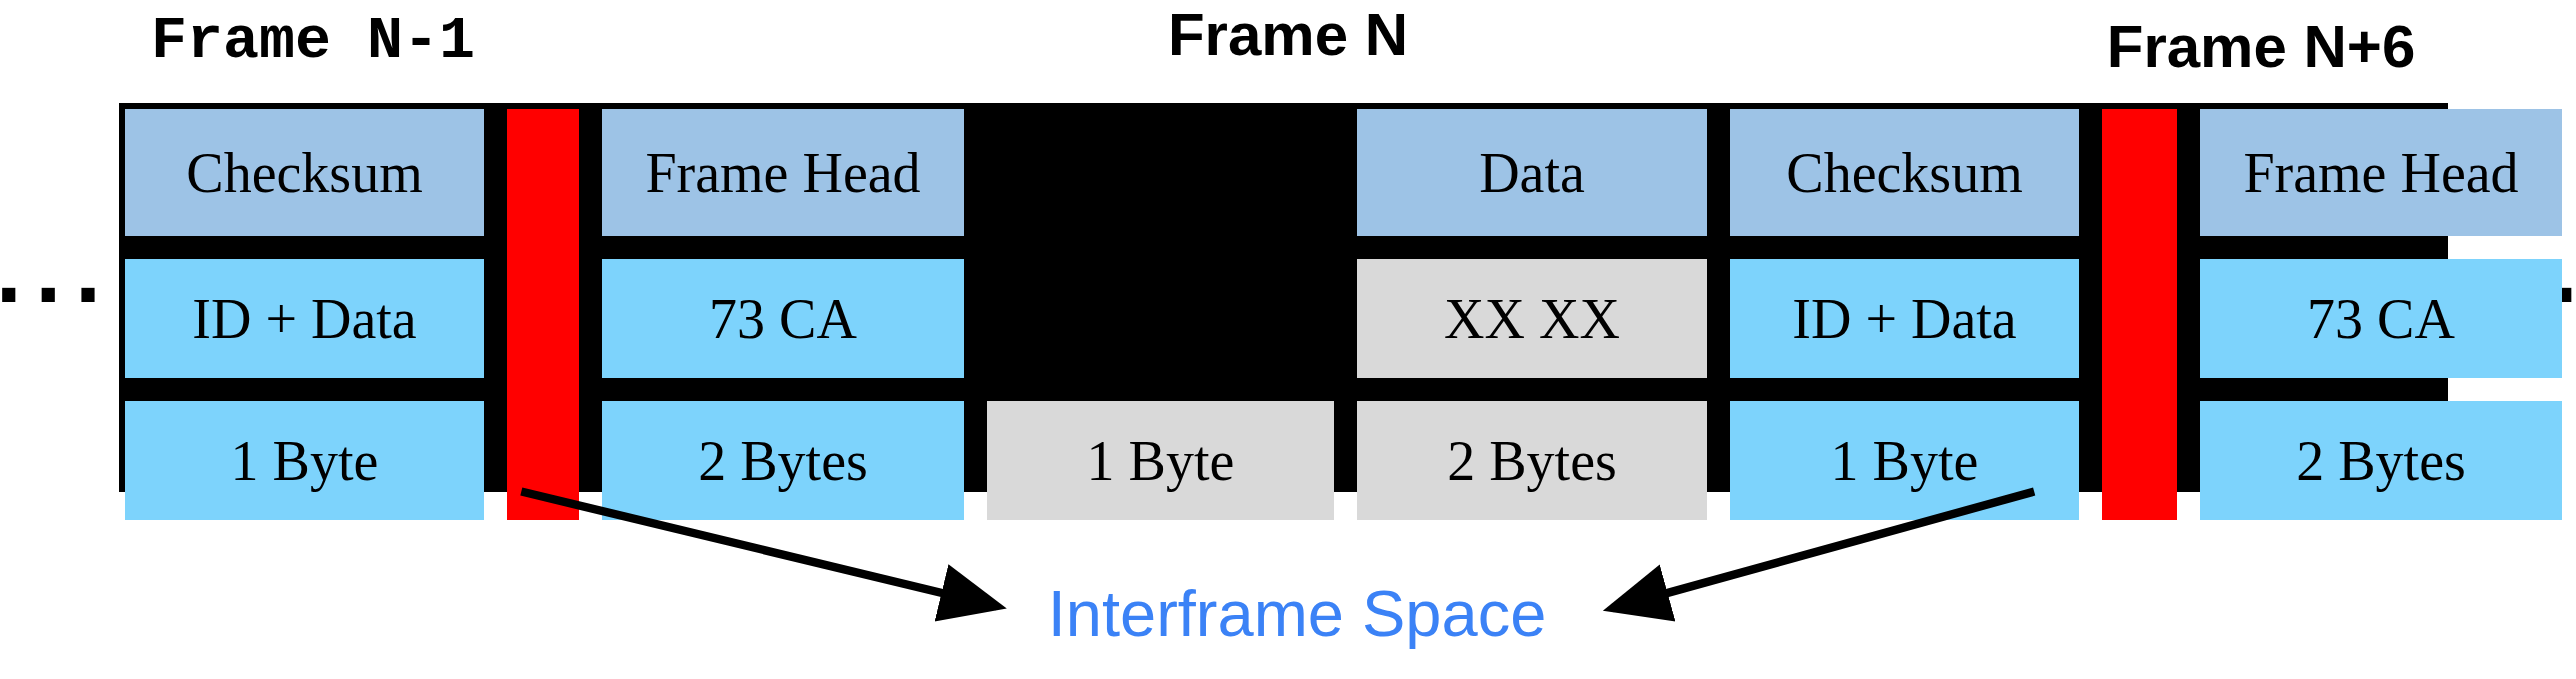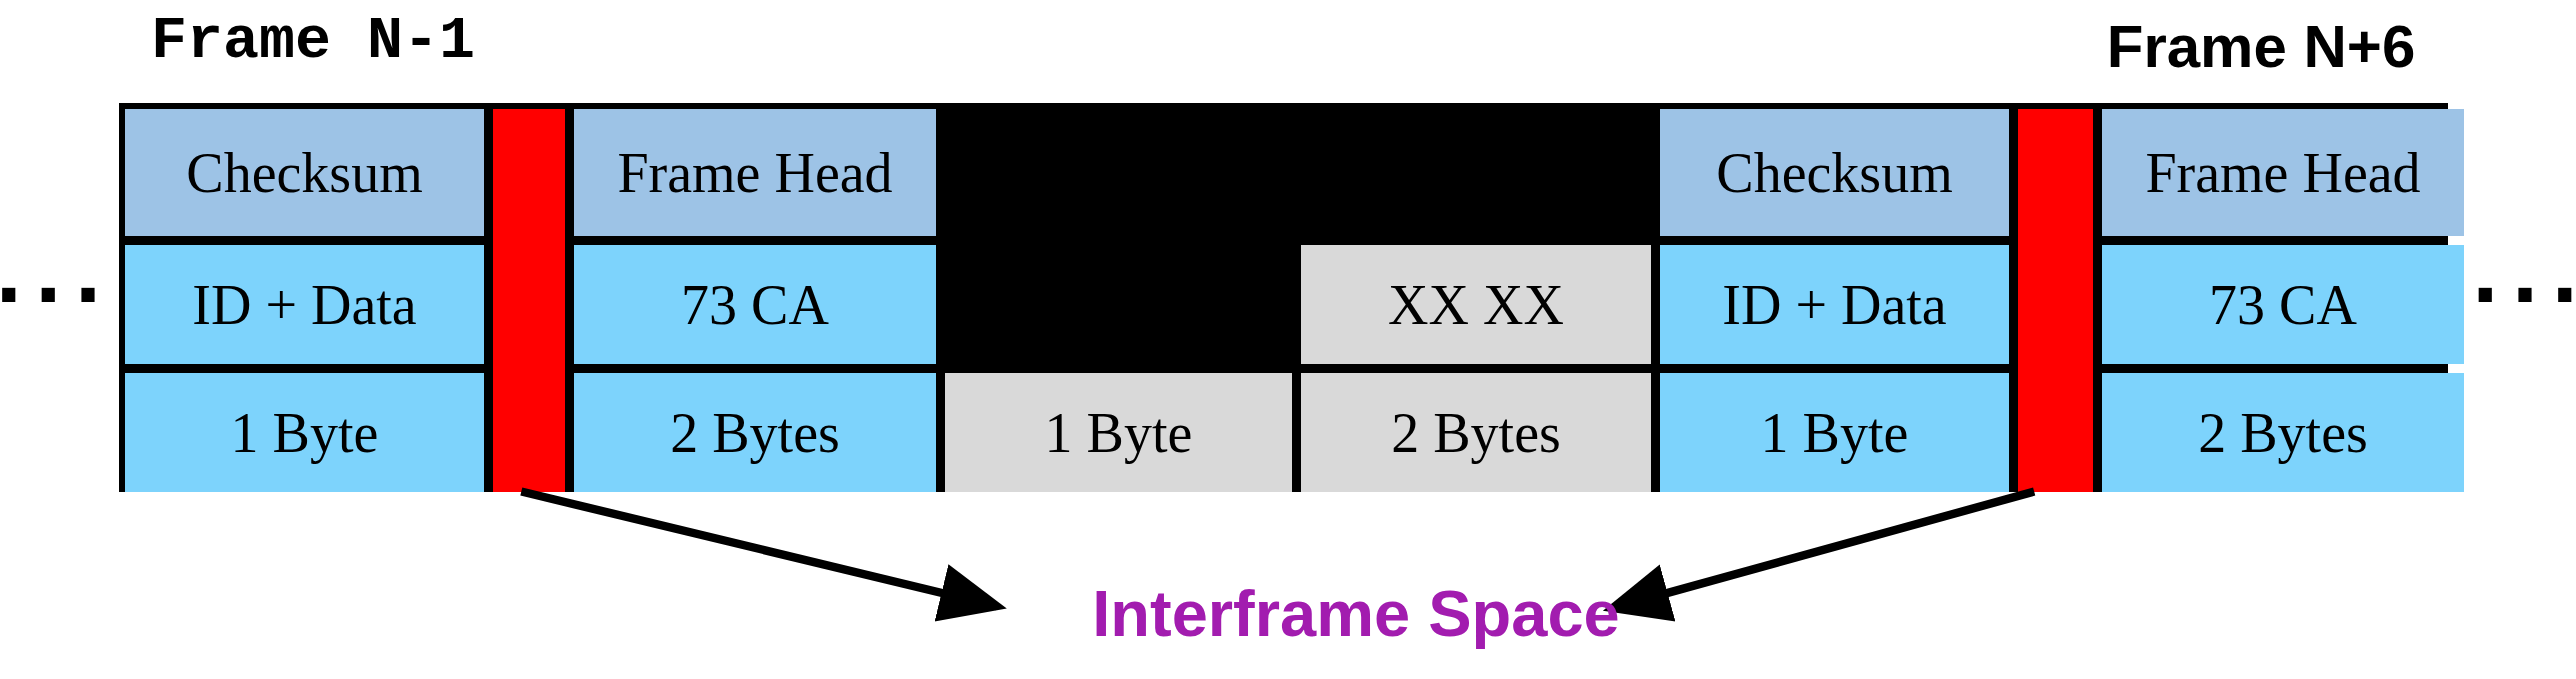--- a/index.html
+++ b/index.html
@@ -44,21 +44,21 @@
   .ftable{
     position:absolute;
     left:119px;top:103px;
     width:2329px;height:389px;
     box-sizing:border-box;
     border:6.5px solid var(--line,#000);
     background:var(--line,#000);
     display:grid;
     grid-template-columns:359px 72px 362px 347px 350px 349px 75px 362px;
     grid-template-rows:127px 119px 119px;
-    gap:9px;
+    gap:23px;
   }
   .cell{
     background:#7dd3fc;
     display:flex;
     align-items:center;
     justify-content:center;
     font-family:"Liberation Serif", serif;
     font-size:56px;
     color:#000;
     white-space:nowrap;
@@ -74,55 +74,57 @@
   .r1{grid-row:1}.r2{grid-row:2}.r3{grid-row:3}
 
   
   .arrows{position:absolute;left:0;top:0;}
   .arrows line{stroke:var(--line,#000);stroke-width:9;}
   .arrows .head{fill:var(--line,#000);}
 
   
   .interframe-label{
     position:absolute;
-    left:1356px;top:581px;
+    left:1297px;top:581px;
     transform:translateX(-50%);
     font-family:"Liberation Sans", sans-serif;
-    font-weight:700;
+    font-weight:400;
     font-size:65px;
     line-height:1;
-    color:#a21caf;
+    color:#3b82f6;
     white-space:nowrap;
   }
 </style>
 </head>
 <body>
 
 <div class="canvas">
 
   <div class="frame-label fl-nm1">Frame N-1</div>
+  <div class="frame-label fl-n">Frame N</div>
   <div class="frame-label fl-np1">Frame N+6</div>
 
   <div class="ellipsis el-left">...</div>
   <div class="ellipsis el-right">...</div>
 
   <div class="ftable">
 
     <div class="cell hdr c1 r1">Checksum</div>
     <div class="cell c1 r2">ID + Data</div>
     <div class="cell c1 r3">1 Byte</div>
 
     <div class="gapbar c2"></div>
 
     <div class="cell hdr c3 r1">Frame Head</div>
     <div class="cell c3 r2">73 CA</div>
     <div class="cell c3 r3">2 Bytes</div>
 
     <div class="cell hl c4 r3">1 Byte</div>
 
+    <div class="cell hdr c5 r1">Data</div>
     <div class="cell hl c5 r2">XX XX</div>
     <div class="cell hl c5 r3">2 Bytes</div>
 
     <div class="cell hdr c6 r1">Checksum</div>
     <div class="cell c6 r2">ID + Data</div>
     <div class="cell c6 r3">1 Byte</div>
 
     <div class="gapbar c7"></div>
 
     <div class="cell hdr c8 r1">Frame Head</div>

